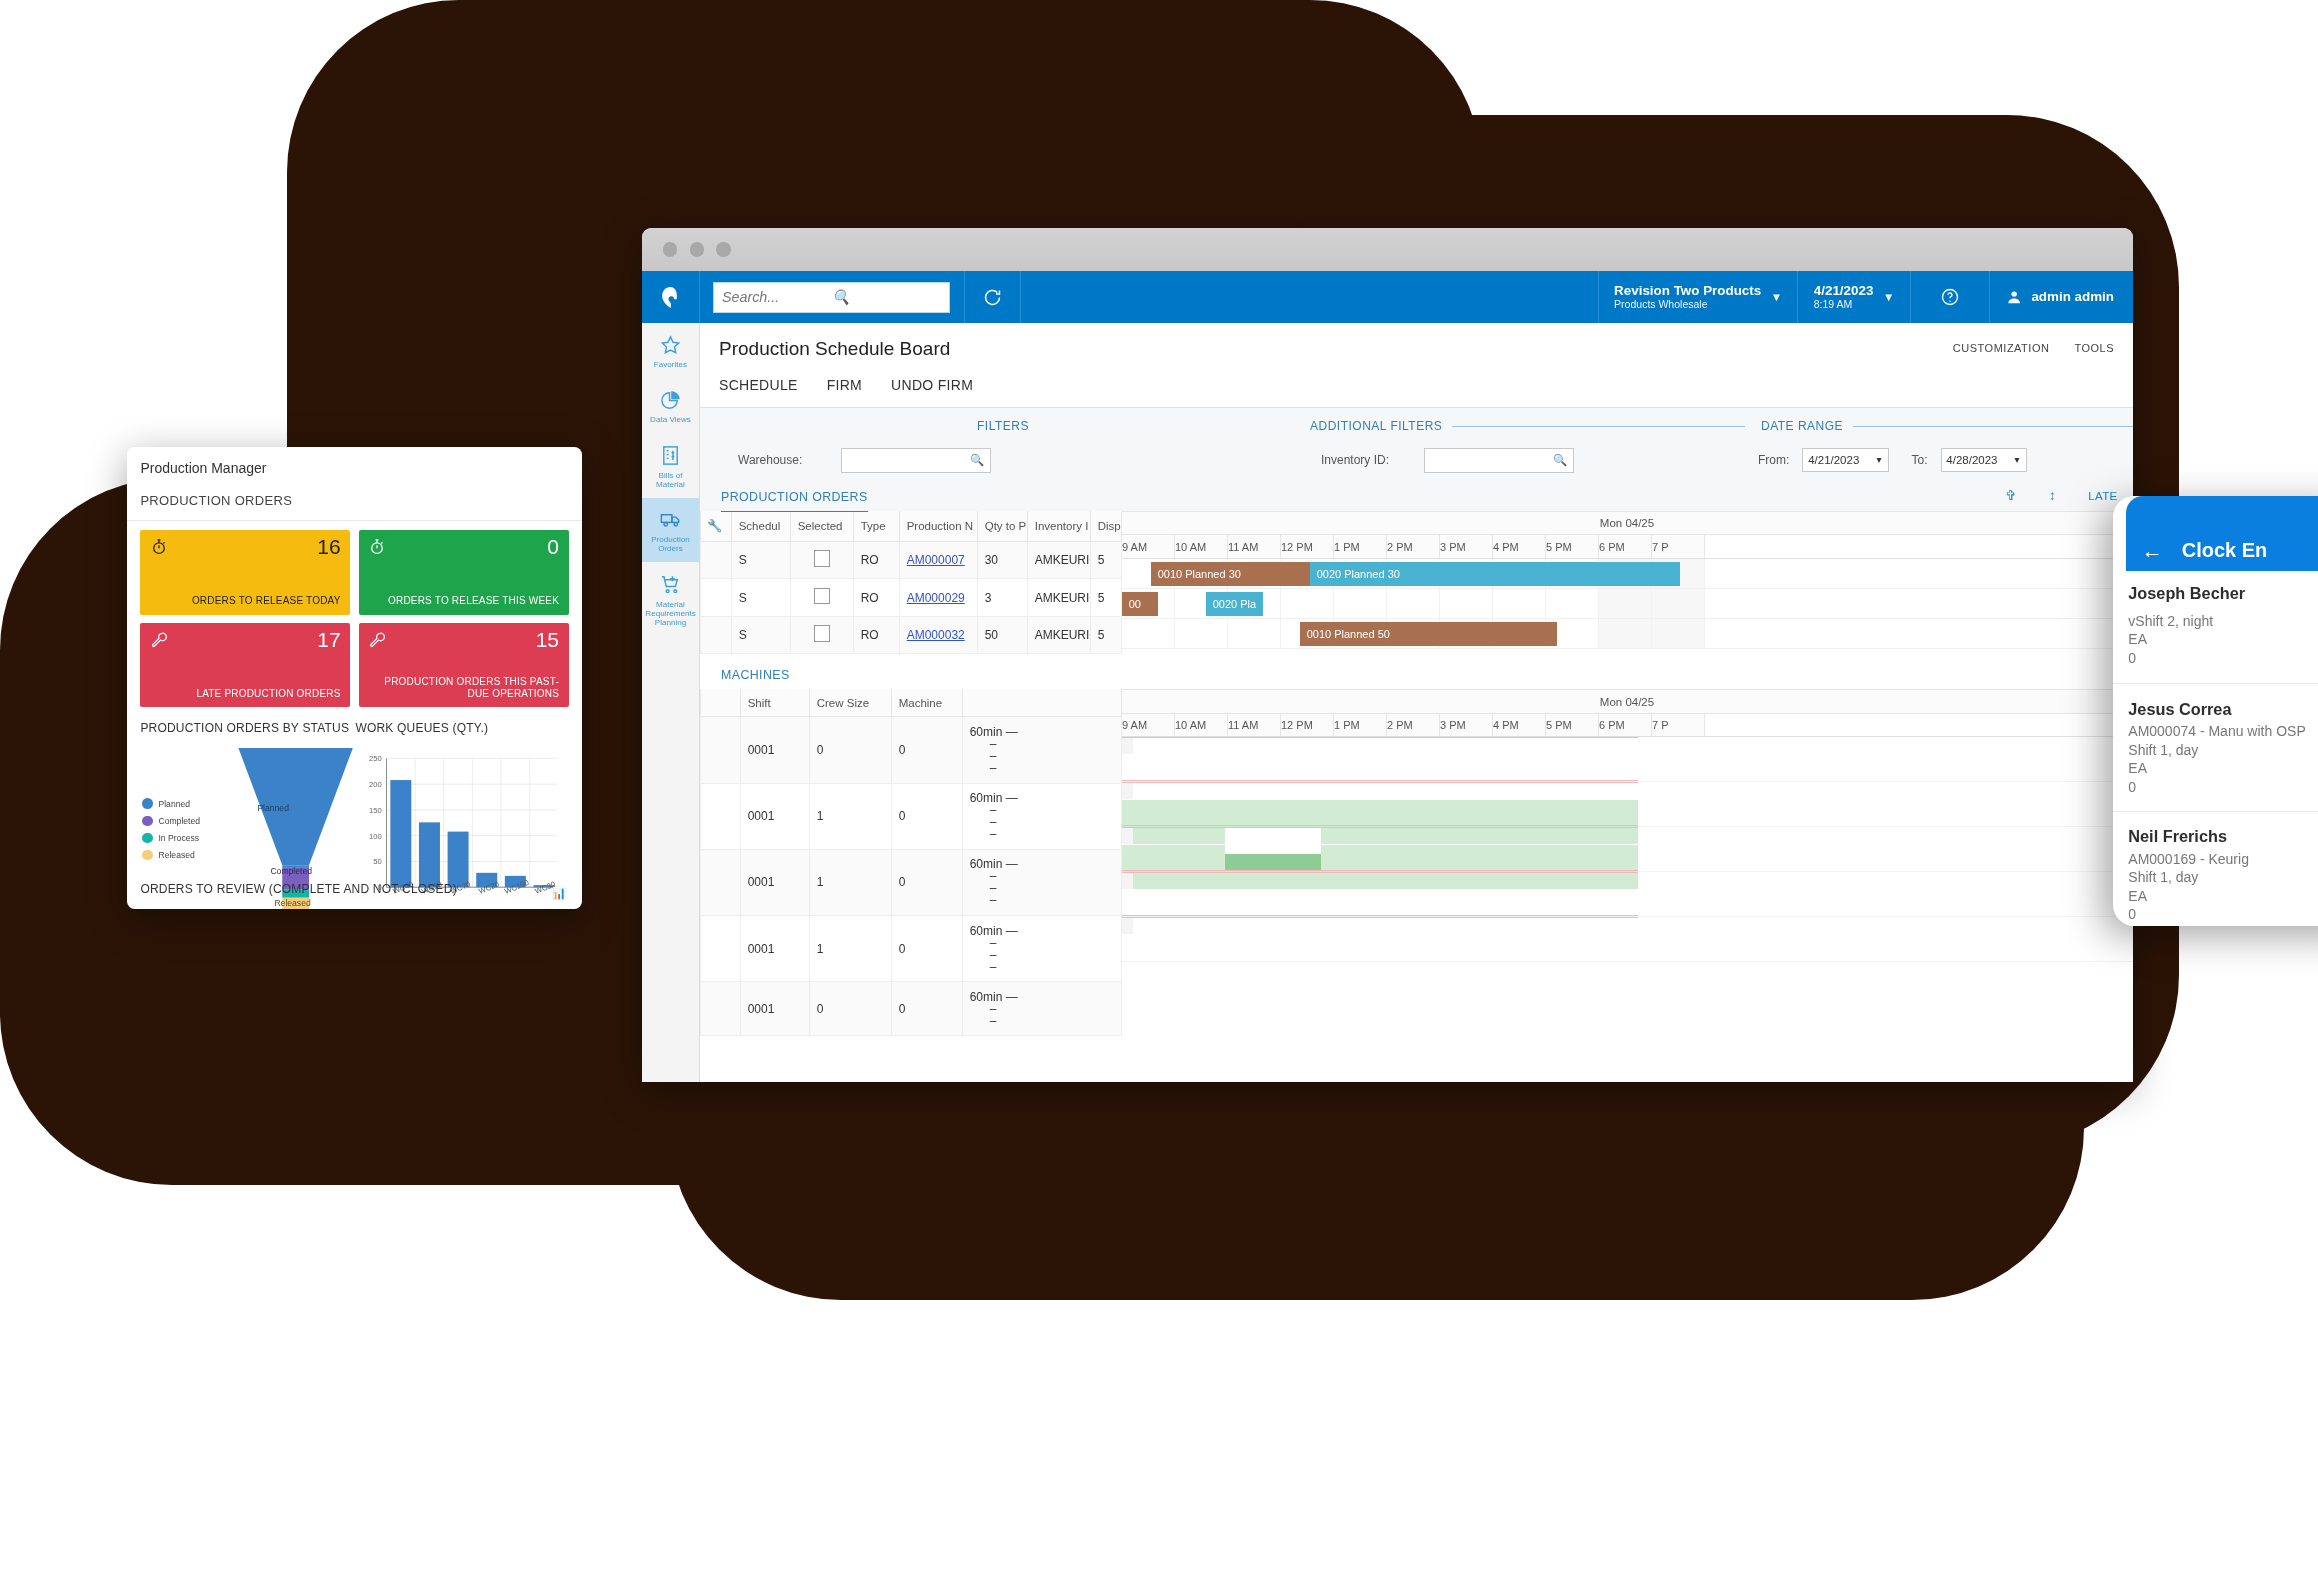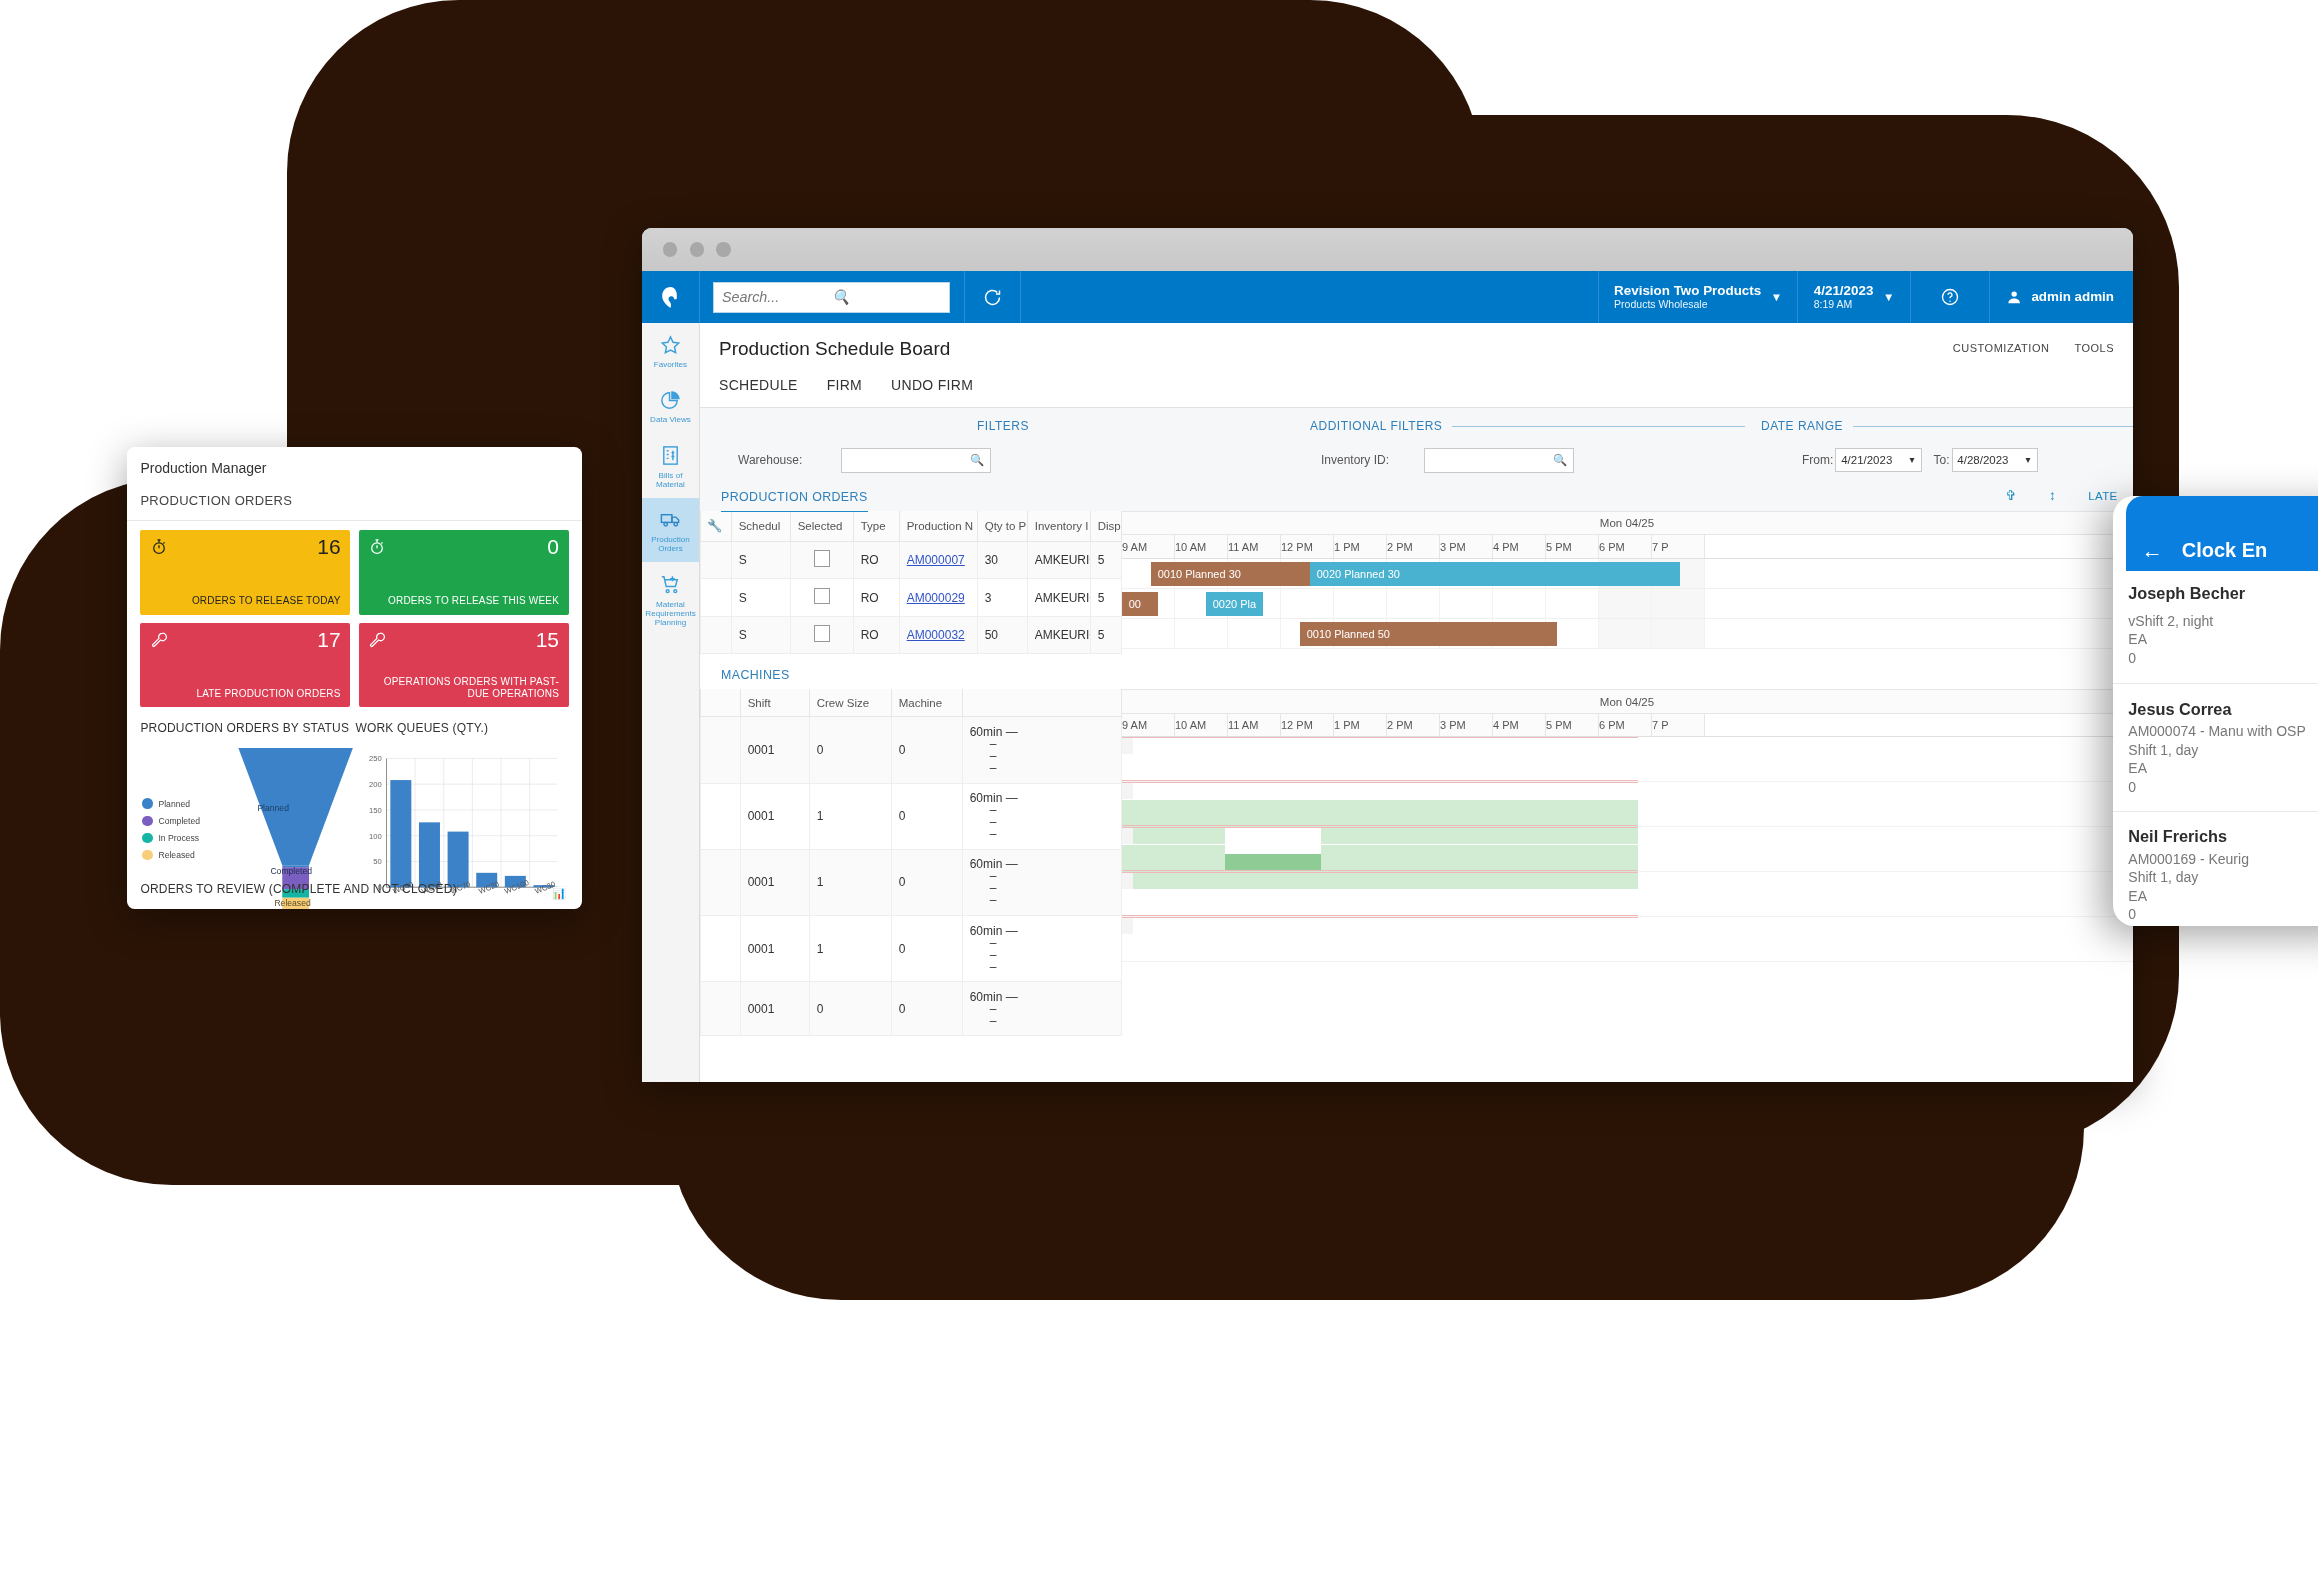--- a/index.html
+++ b/index.html
@@ -280,21 +280,21 @@
           <span style="width:91px;">Inventory ID:</span>
           <span class="fin" style="width:143px;">
             <span>🔍</span>
           </span>
         </div>
 
         <div class="fs" style="left:1061px;top:11.5px;width:378px;">
           <span class="fs-title">DATE RANGE</span>
           <span class="fs-rule" style="flex:1;"></span>
         </div>
-        <div class="frow" style="position:absolute;left:1102px;top:40px;gap:2px;justify-content:center;">
+        <div class="frow" style="position:absolute;left:1058px;top:40px;gap:13px;justify-content:center;">
           <span>From:</span>
           <span class="fdate">
             <span>4/21/2023</span>
             <span style="font-size:8.6px;">▼</span>
           </span>
           <span style="margin-left:9.6px;">To:</span>
           <span class="fdate">
             <span>4/28/2023</span>
             <span style="font-size:8.6px;">▼</span>
           </span>
@@ -575,21 +575,21 @@
           <path d="M16.5 3a5 5 0 0 0-4.6 6.9L3.6 18.2a1.6 1.6 0 0 0 2.2 2.2l8.3-8.3A5 5 0 1 0 16.5 3z"></path>
         </svg>
       <span class="num">17</span>
       <span class="cap">LATE PRODUCTION ORDERS</span>
     </div>
     <div class="tile r">
       <svg viewBox="0 0 24 24" fill="none" stroke="#fff" stroke-width="1.7">
           <path d="M16.5 3a5 5 0 0 0-4.6 6.9L3.6 18.2a1.6 1.6 0 0 0 2.2 2.2l8.3-8.3A5 5 0 1 0 16.5 3z"></path>
         </svg>
       <span class="num">15</span>
-      <span class="cap">OPERATIONS ORDERS WITH PAST-DUE OPERATIONS</span>
+      <span class="cap">PRODUCTION ORDERS THIS PAST-DUE OPERATIONS</span>
     </div>
   </div>
 
   <div id="pm-charts">
 
     <div id="funnel-area">
       <div class="ch-title">PRODUCTION ORDERS BY STATUS</div>
       <div style="position:relative;height:167px;margin-top:11.5px;">
         <div class="legend" style="position:absolute;left:1.9px;top:52px;">
           <div>

